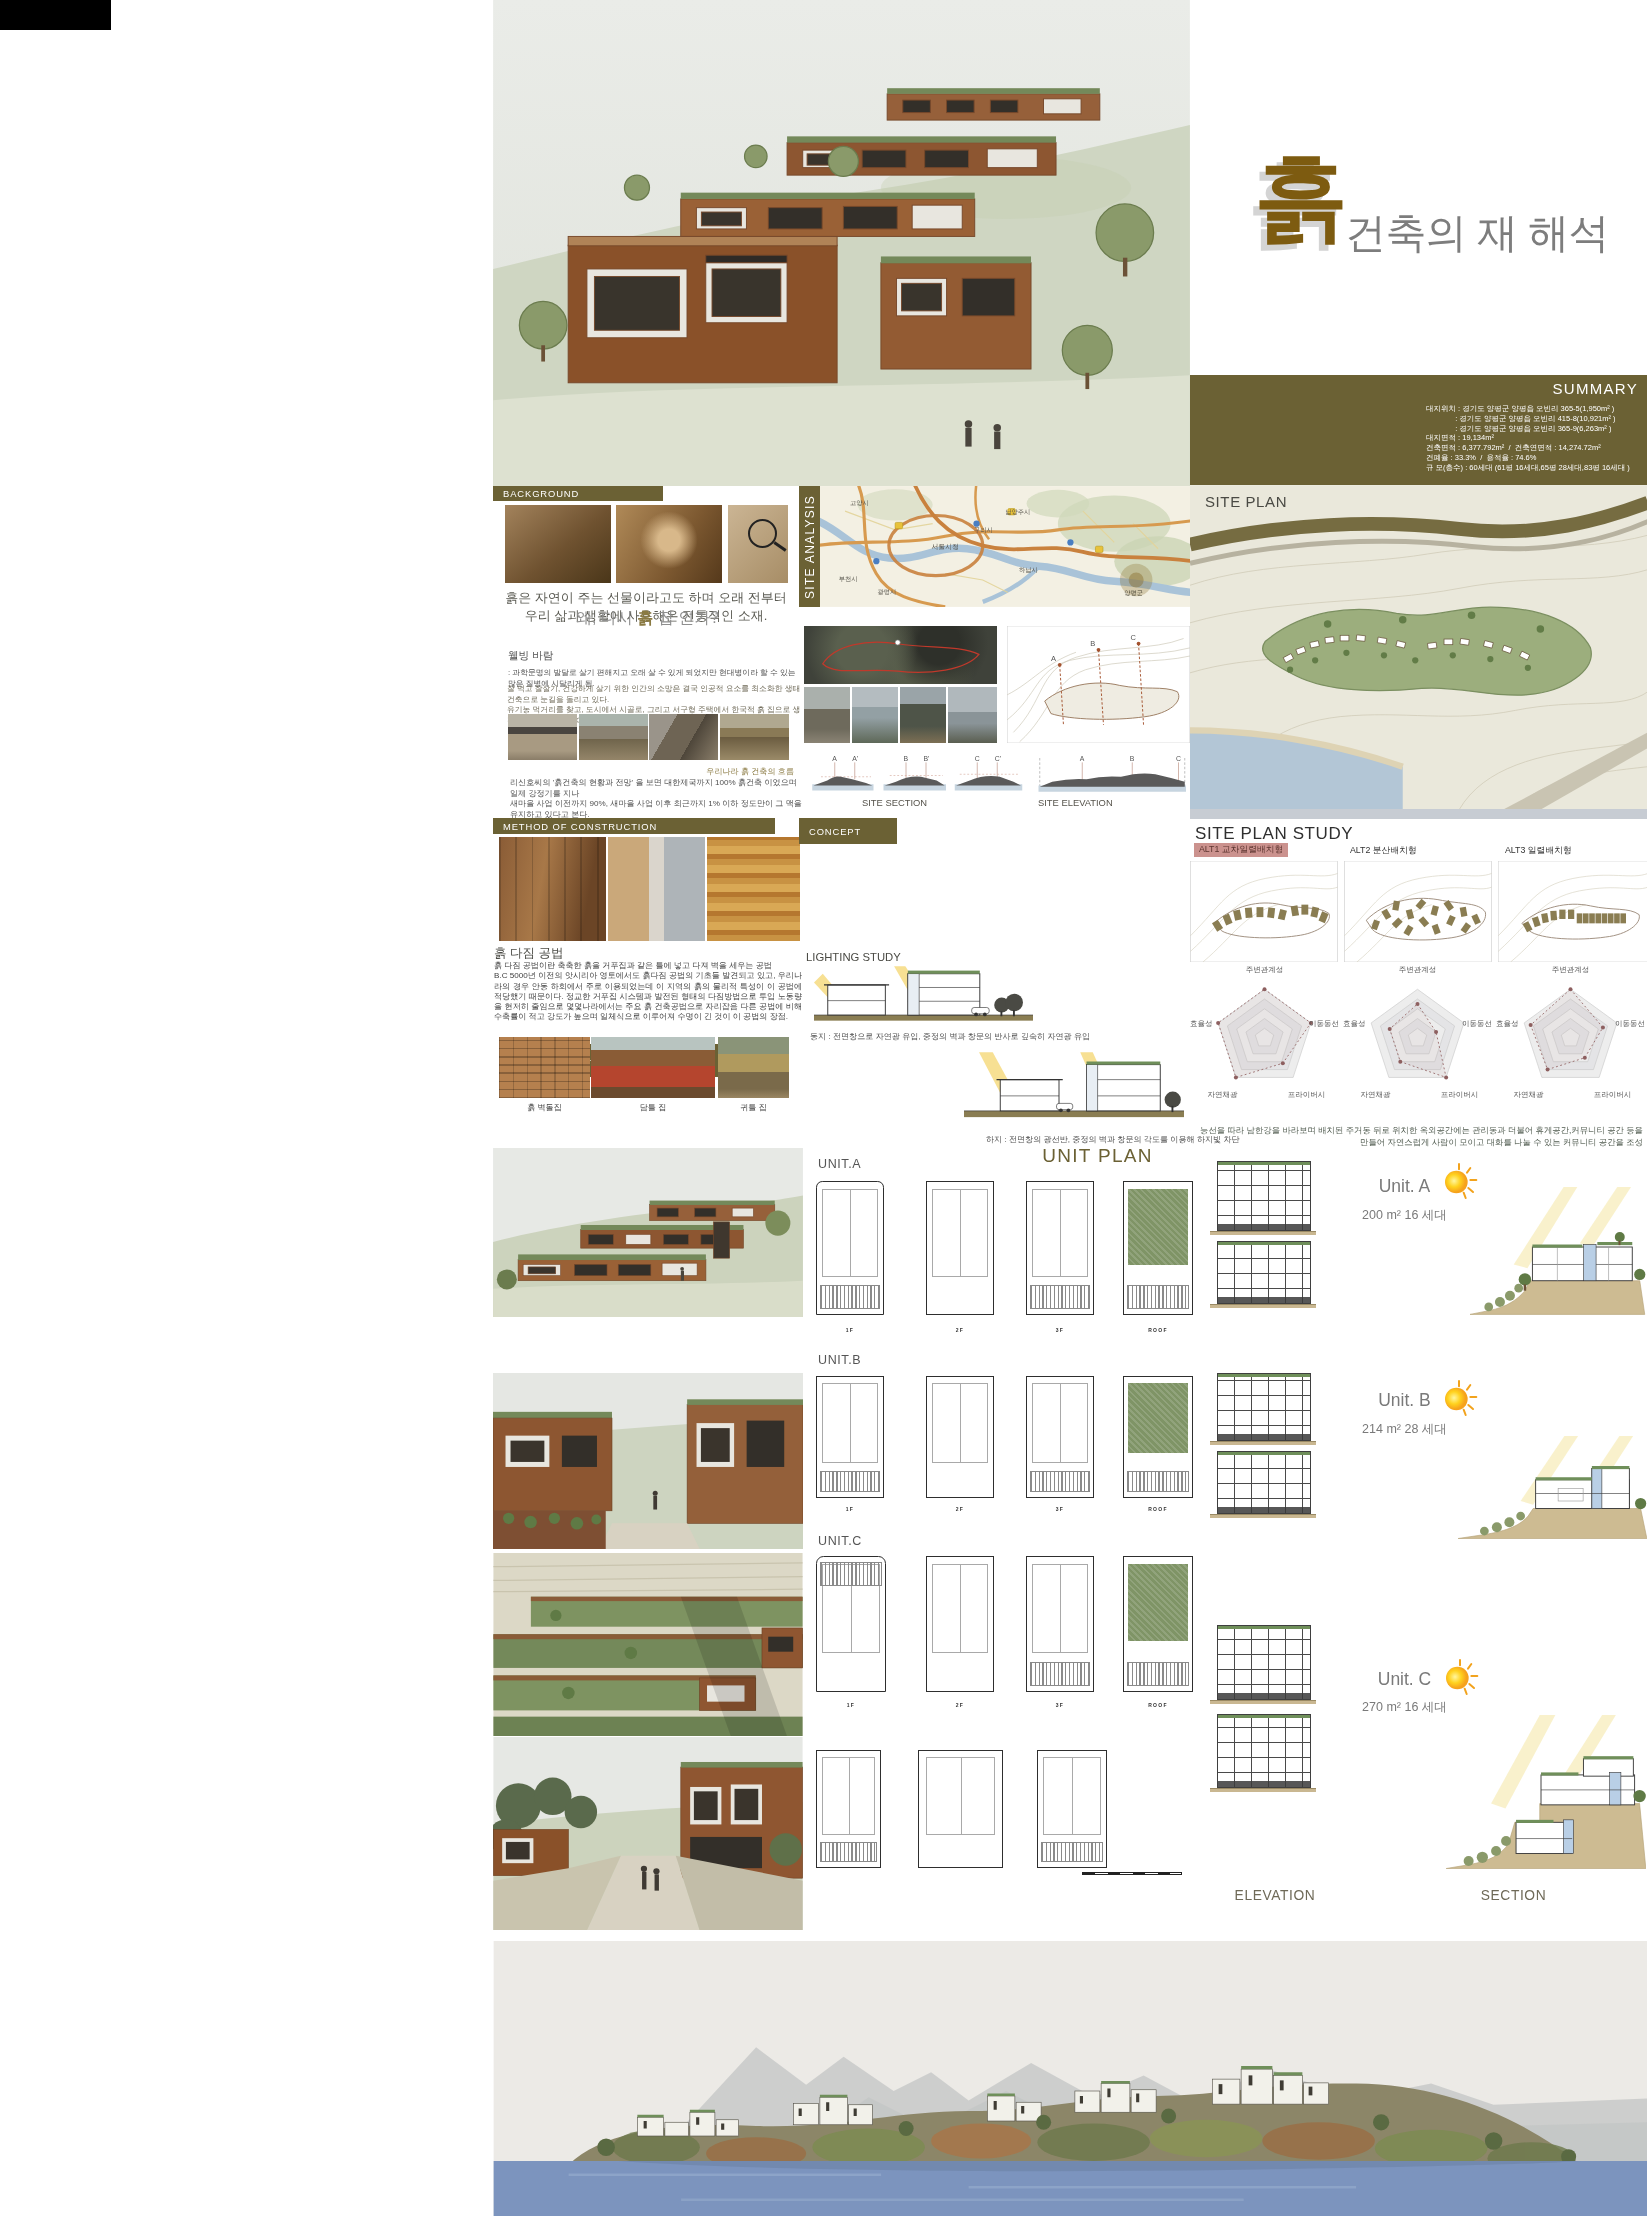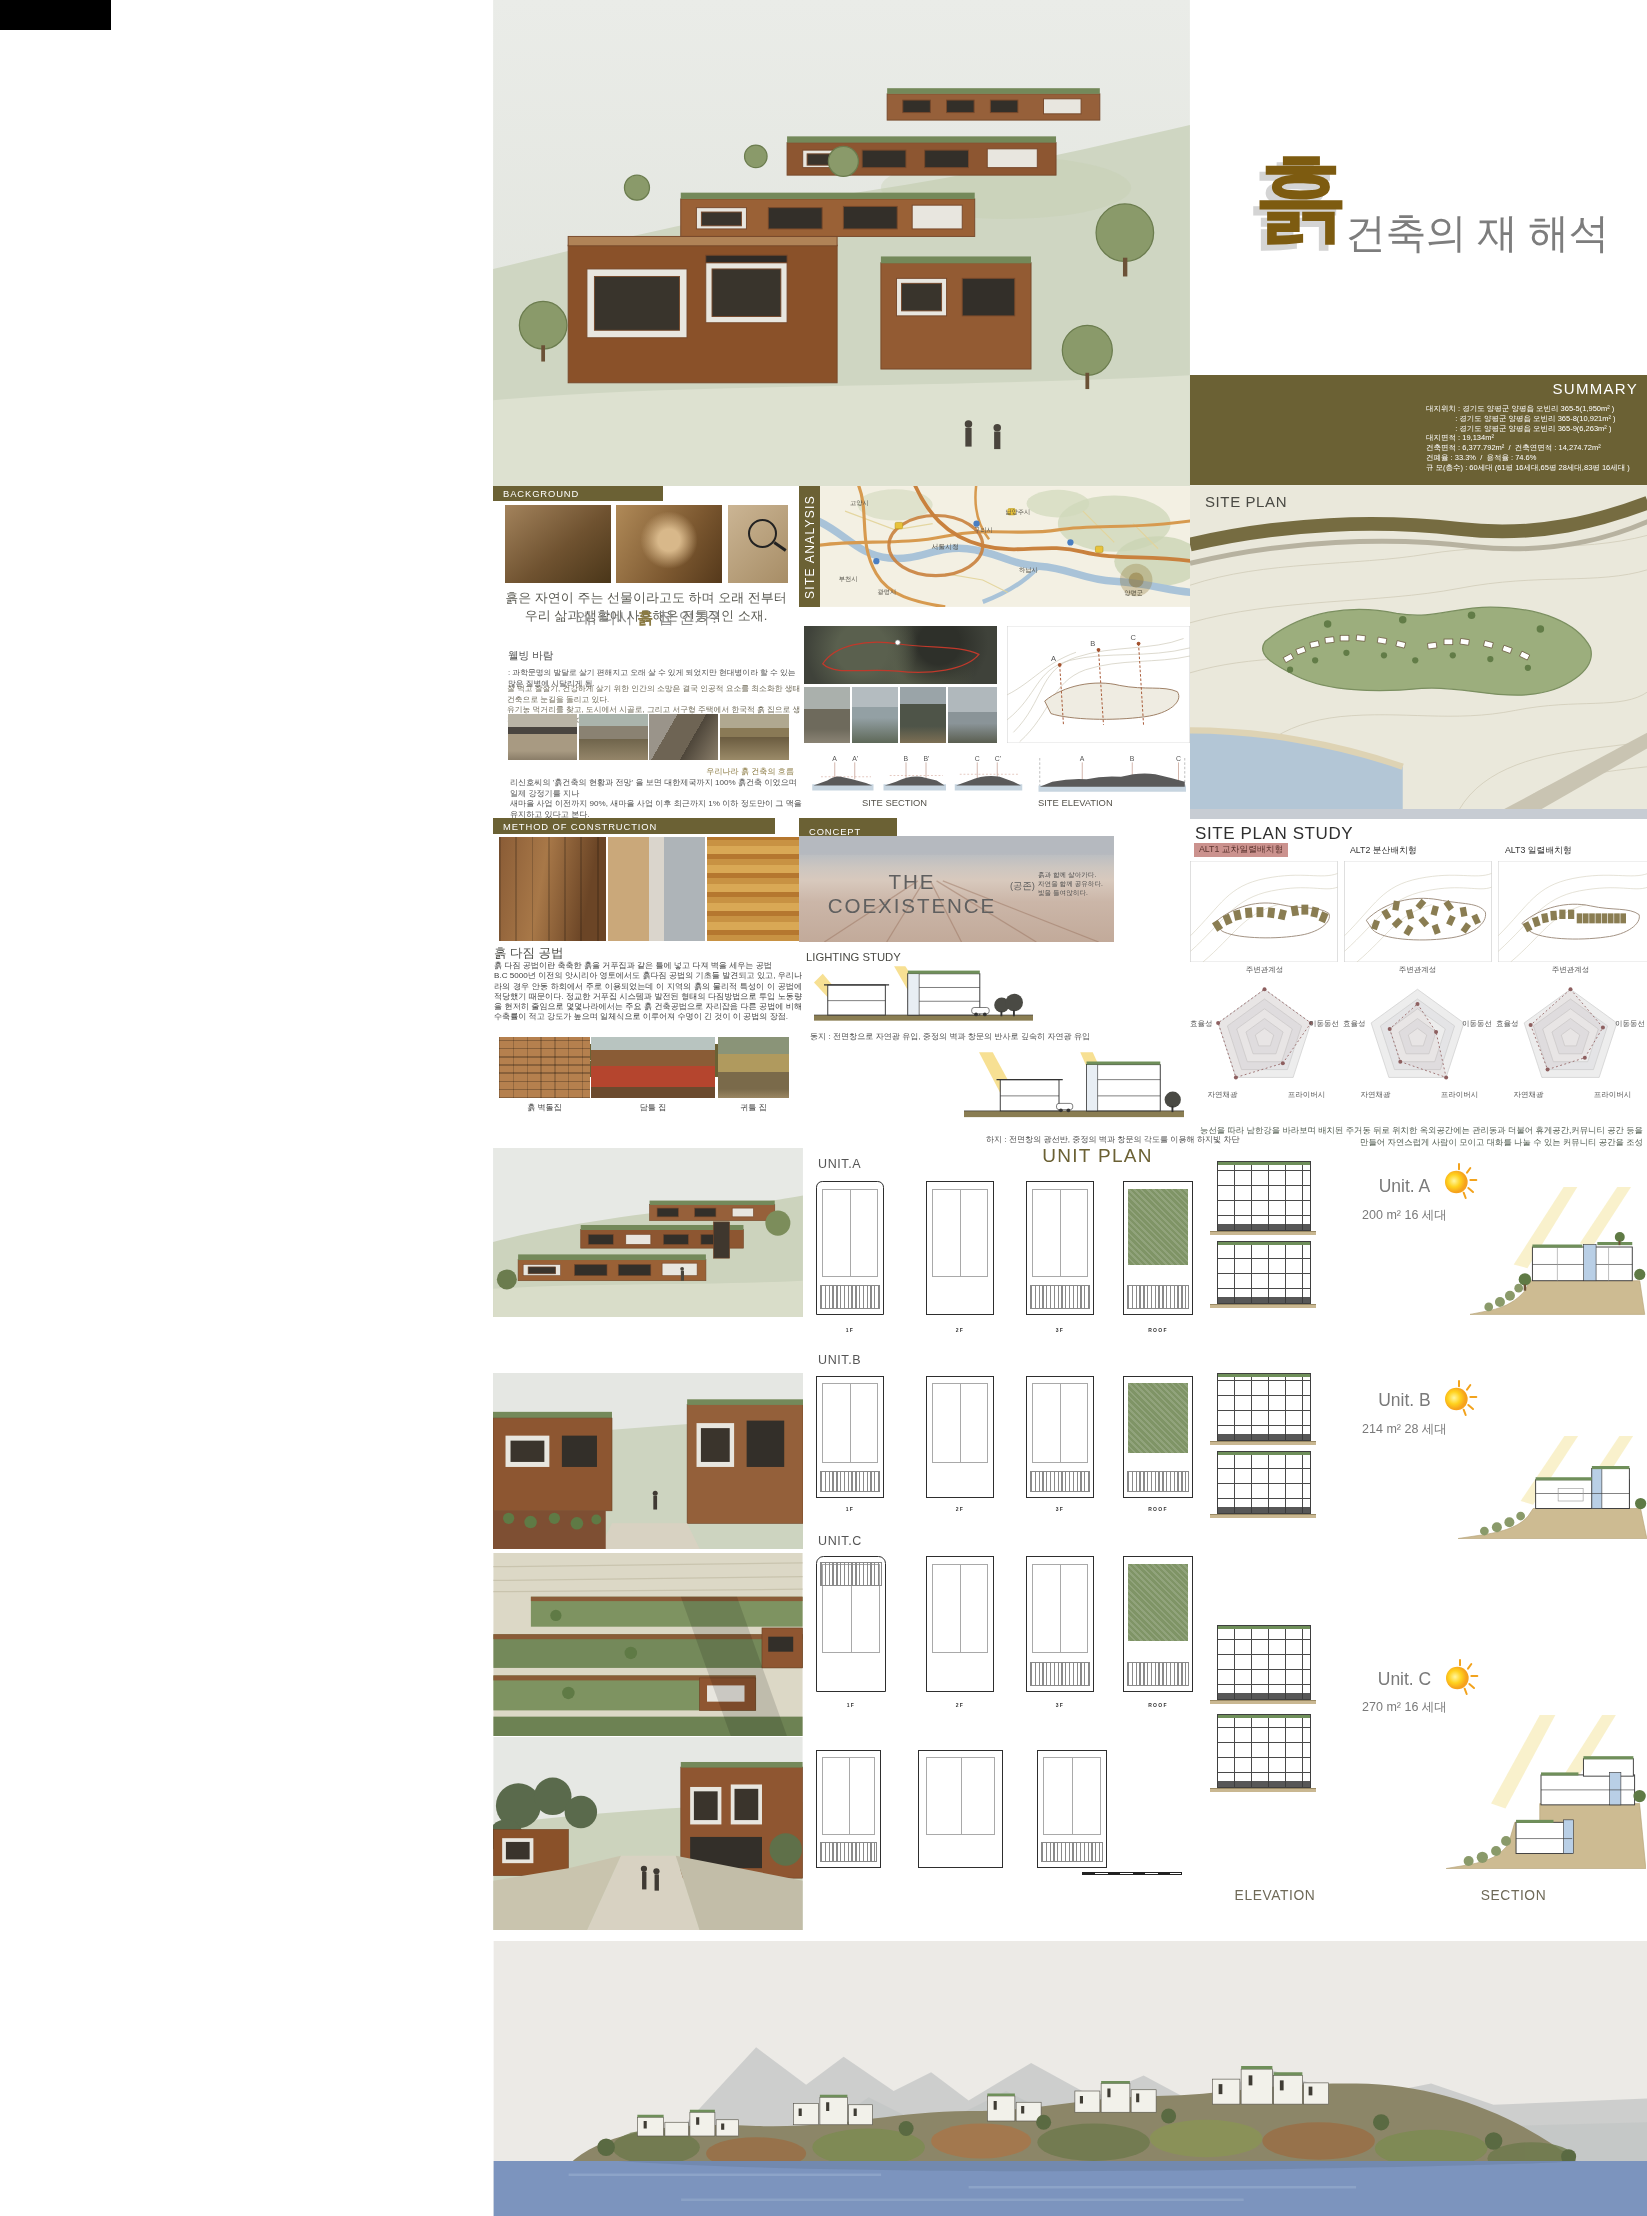--- a/index.html
+++ b/index.html
@@ -102,21 +102,21 @@
     </g>
   </svg>
 
   <div class="abs" style="left:1254px;top:150px;font-size:94px;font-weight:bold;color:#7d5b10;text-shadow:-6.3px 6.3px 0 #d4d4d4;line-height:1">흙</div>
   <div class="abs" style="left:1345px;top:206px;width:313px;font-size:41px;color:#7d7d7d;letter-spacing:-0.6px">건축의 재 해석</div>
 
   <div class="abs" style="left:1190px;top:375px;width:458px;height:110px;background:#6b6134">
     <div class="abs" style="right:10px;top:5px;font-size:15px;color:#fff;letter-spacing:1.3px;font-weight:300">SUMMARY</div>
     <div class="abs" style="left:236px;top:29px">
       <div class="sline">대지위치 : 경기도 양평군 양평읍 오빈리 365-5(1,950m² )</div>
-      <div class="sline">              : 경기도 양평군 양평읍 오빈리 365-8(10,921m² )</div>
+      <div class="sline">              : 경기도 양평군 양평읍 오빈리 415-8(10,921m² )</div>
       <div class="sline">              : 경기도 양평군 양평읍 오빈리 365-9(6,263m² )</div>
       <div class="sline">대지면적 : 19,134m²</div>
       <div class="sline">건축면적 : 6,377.792m²  /  건축연면적 : 14,274.72m²</div>
       <div class="sline">건폐율 : 33.3%  /  용적율 : 74.6%</div>
       <div class="sline">규 모(층수) : 60세대 (61평 16세대,65평 28세대,83평 16세대 )</div>
     </div>
   </div>
 
   <svg class="abs" style="left:1190px;top:485px;width:458px;height:325px" viewBox="0 0 732 519">
     <rect width="732" height="519" fill="#eae8db"></rect>
@@ -320,37 +320,20 @@
 
   <div class="bar" style="left:500px;top:1044px;width:273px;height:33px">KIND OF EARTH ARCHITECTURE</div>
   <div class="photo" style="left:499px;top:1037px;width:91px;height:61px;background-color:#b5804e;background-image:repeating-linear-gradient(0deg,rgba(0,0,0,.25) 0 1.3px,rgba(0,0,0,0) 1.3px 8.1px),repeating-linear-gradient(90deg,rgba(0,0,0,.18) 0 1.3px,rgba(0,0,0,0) 1.3px 13.8px)"></div>
   <div class="photo" style="left:591px;top:1037px;width:124px;height:61px;background:linear-gradient(#b8c4c0 0 22%,#8a5c36 22% 48%,#b5452e 48% 82%,#6b4a2e 82%)"></div>
   <div class="photo" style="left:718px;top:1037px;width:71px;height:61px;background:linear-gradient(#8a9478 0 28%,#b09a5e 28% 58%,#7a6a4a 58% 85%,#9a8662)"></div>
   <div class="klabel" style="left:499px;top:1102px;width:91px">흙 벽돌집</div>
   <div class="klabel" style="left:591px;top:1102px;width:124px">담틀 집</div>
   <div class="klabel" style="left:718px;top:1102px;width:71px">귀틀 집</div>
 
   <div class="bar" style="left:799px;top:818px;width:98px;height:26px">CONCEPT</div>
-  <div class="abs" style="left:799px;top:836px;width:315px;height:106px;background:linear-gradient(#b9bdc2 0 16%,#cdc6c0 30%,#d8c9bd 42%,#cbb6a8 62%,#c2aa9a 100%)">
-    <svg width="315" height="106" viewBox="0 0 504 170" style="position:absolute;left:0;top:0">
-      <g stroke="rgba(150,110,90,.45)" stroke-width="2" fill="none">
-        <line x1="40" y1="170" x2="190" y2="72"></line>
-          <line x1="140" y1="170" x2="200" y2="72"></line>
-          <line x1="260" y1="170" x2="210" y2="72"></line>
-          <line x1="380" y1="170" x2="220" y2="72"></line>
-          <line x1="480" y1="170" x2="230" y2="72"></line>
-      </g>
-      <rect x="0" y="0" width="504" height="30" fill="#b2b6bc" opacity=".5"></rect>
-    </svg>
-    <div class="abs" style="left:19px;top:34px;width:188px;text-align:center;font-size:20.6px;color:#5f5f5f;letter-spacing:1.9px">THE COEXISTENCE</div>
-    <div class="abs" style="left:211px;top:44px;font-size:9.4px;color:#5f5f5f">(공존)</div>
-    <div class="abs pre" style="left:239px;top:35px;font-size:6.6px;line-height:8.8px;color:#4f4f4f">흙과 함께 살아가다.
-자연을 함께 공유하다.
-빛을 들여앉히다.</div>
-  </div>
   <div class="abs" style="left:806px;top:951px;font-size:11.3px;color:#4a4a44">LIGHTING STUDY</div>
   <svg class="abs" style="left:814px;top:966px;width:219px;height:58px" viewBox="0 0 350 92">
     <polygon points="0,26 14,12 70,78 48,78" fill="#f5d878" opacity=".8"></polygon>
     <polygon points="128,0 146,0 186,62 168,70" fill="#f5d878" opacity=".8"></polygon>
     <rect x="0" y="78" width="350" height="9" fill="#8a7d52"></rect>
       <line x1="0" y1="78" x2="350" y2="78" stroke="#333"></line>
     <g fill="#fff" stroke="#333" stroke-width="1.5">
       <rect x="22" y="30" width="92" height="48"></rect>
         <rect x="150" y="12" width="115" height="66"></rect>
     </g>

